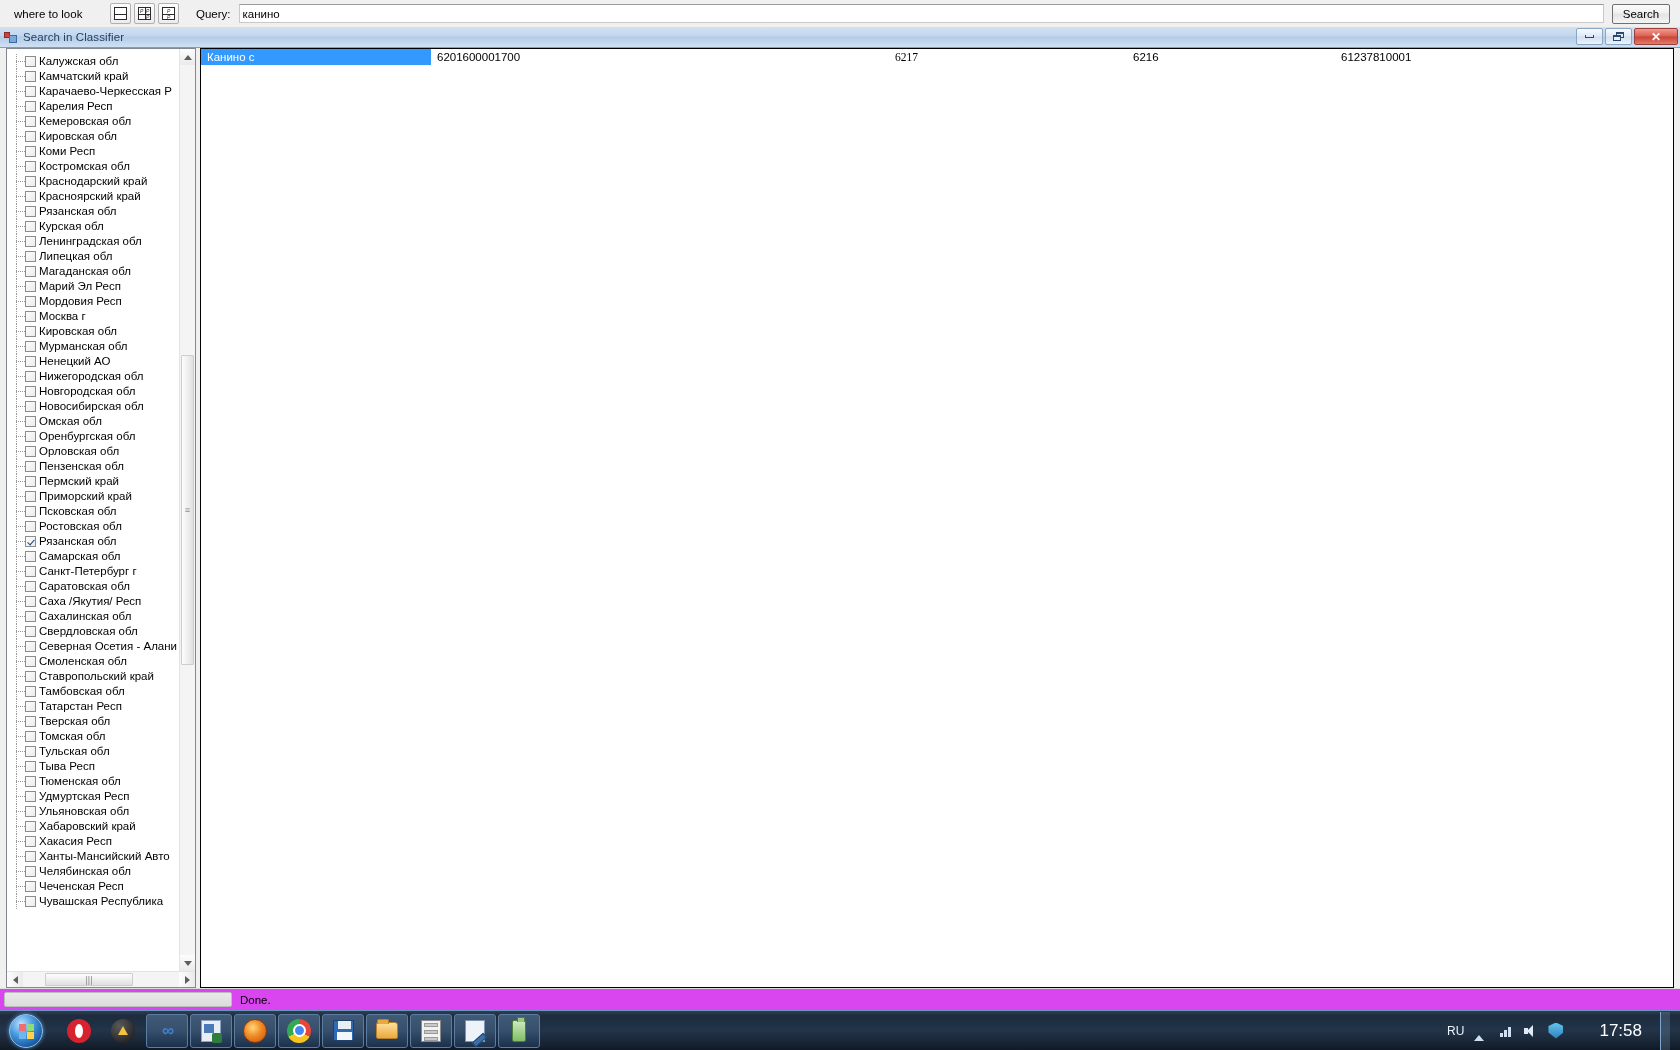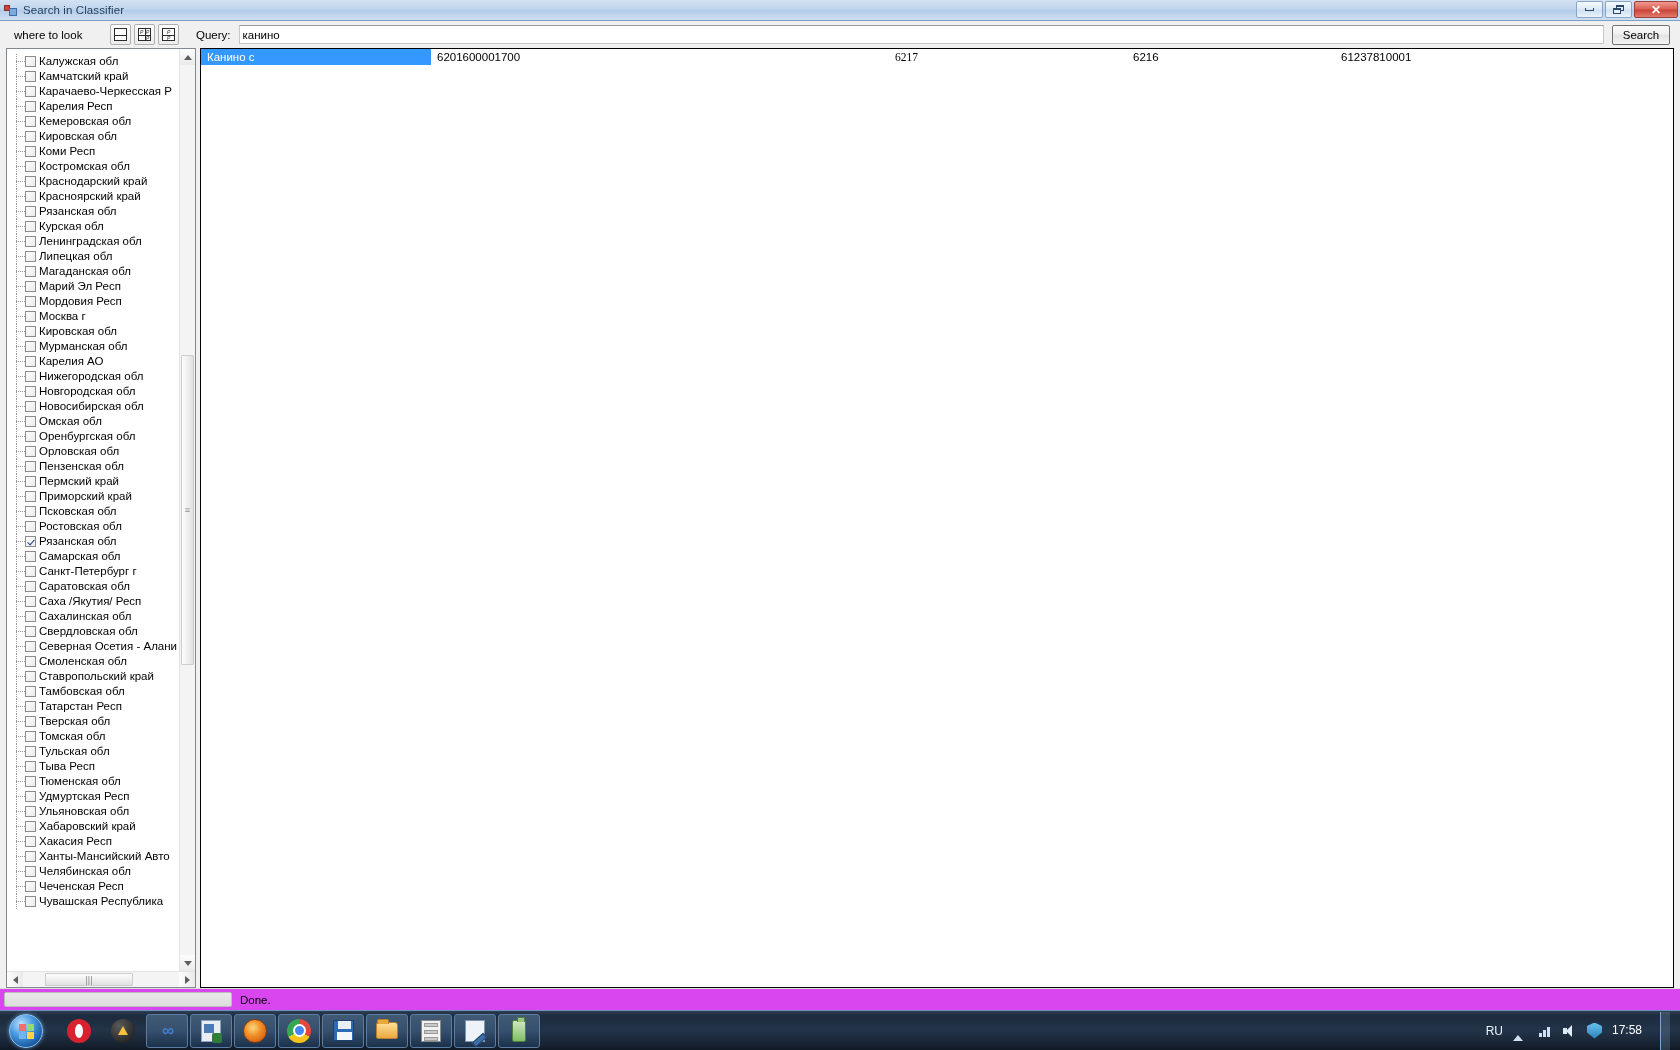--- a/index.html
+++ b/index.html
@@ -347,50 +347,28 @@
   .tray-net i:nth-child(2){ left:4px; height:7px; }
   .tray-net i:nth-child(3){ left:8px; height:10px; }
   .tray-speaker { width:14px;height:12px; position:relative; }
   .tray-speaker::before { content:""; position:absolute; left:0; top:3px; width:4px;height:6px;background:#dfeaf6; }
   .tray-speaker::after { content:""; position:absolute; left:3px; top:0; width:0;height:0;
                          border-top:6px solid transparent;border-bottom:6px solid transparent;border-right:6px solid #dfeaf6; }
   .tray-shield { width:15px;height:16px;
                  background: linear-gradient(to bottom, #63c3f0, #2c7fb8);
                  clip-path: polygon(50% 0,100% 22%,100% 62%,50% 100%,0 62%,0 22%); }
   #clock { display:flex; flex-direction:column; align-items:center; line-height:1.15; }
-  #clock .t { font-size: 12px; color: #ffffff; }
+  #clock .t { font-size: 17px; color: #ffffff; margin-left: 26px; }
   .show-desktop { width: 10px; height: 38px; margin-left: 8px;
                   border-left: 1px solid #7fa5cc; background: rgba(180,215,245,.18); }
 </style>
 </head>
 <body>
 
 <div id="app-window">
-
-  <div id="title-bar">
-    <div class="tb-icon">
-      <div class="vsicon-a"></div>
-        <div class="vsicon-b"></div>
-    </div>
-    <div id="title-text">Search in Classifier</div>
-    <div id="win-buttons">
-      <div class="win-btn">
-        <span class="glyph-min"></span>
-      </div>
-      <div class="win-btn">
-        <span class="glyph-restore">
-            <i></i>
-            <i></i>
-          </span>
-      </div>
-      <div class="win-btn close">
-        <span>✕</span>
-      </div>
-    </div>
-  </div>
 
   <div id="toolbar">
     <div id="where-to-look-label">where to look</div>
 
     <div class="tool-btn">
       <span class="mini">
         <i class="hline"></i>
       </span>
     </div>
     <div class="tool-btn">
@@ -408,20 +386,42 @@
         <i class="p" style="left:4px;top:1px;">P</i>
         <i class="p" style="left:4px;top:7px;">P</i>
       </span>
     </div>
 
     <div id="query-label">Query:</div>
     <input id="query-input" type="text" value="канино" style="">
     <button id="search-button">Search</button>
   </div>
 
+  <div id="title-bar">
+    <div class="tb-icon">
+      <div class="vsicon-a"></div>
+        <div class="vsicon-b"></div>
+    </div>
+    <div id="title-text">Search in Classifier</div>
+    <div id="win-buttons">
+      <div class="win-btn">
+        <span class="glyph-min"></span>
+      </div>
+      <div class="win-btn">
+        <span class="glyph-restore">
+            <i></i>
+            <i></i>
+          </span>
+      </div>
+      <div class="win-btn close">
+        <span>✕</span>
+      </div>
+    </div>
+  </div>
+
   <div id="body-split">
 
     <div id="tree-panel">
       <div id="tree-scroll-area">
         <div id="tree-list">
             <div class="tree-item">
               <span class="tree-dots"></span>
               <span class="tree-cb"></span>
               <span class="tree-label">Калужская обл</span>
             </div>
@@ -516,21 +516,21 @@
               <span class="tree-label">Кировская обл</span>
             </div>
             <div class="tree-item">
               <span class="tree-dots"></span>
               <span class="tree-cb"></span>
               <span class="tree-label">Мурманская обл</span>
             </div>
             <div class="tree-item">
               <span class="tree-dots"></span>
               <span class="tree-cb"></span>
-              <span class="tree-label">Карелия АО</span>
+              <span class="tree-label">Ненецкий АО</span>
             </div>
             <div class="tree-item">
               <span class="tree-dots"></span>
               <span class="tree-cb"></span>
               <span class="tree-label">Нижегородская обл</span>
             </div>
             <div class="tree-item">
               <span class="tree-dots"></span>
               <span class="tree-cb"></span>
               <span class="tree-label">Новгородская обл</span>

